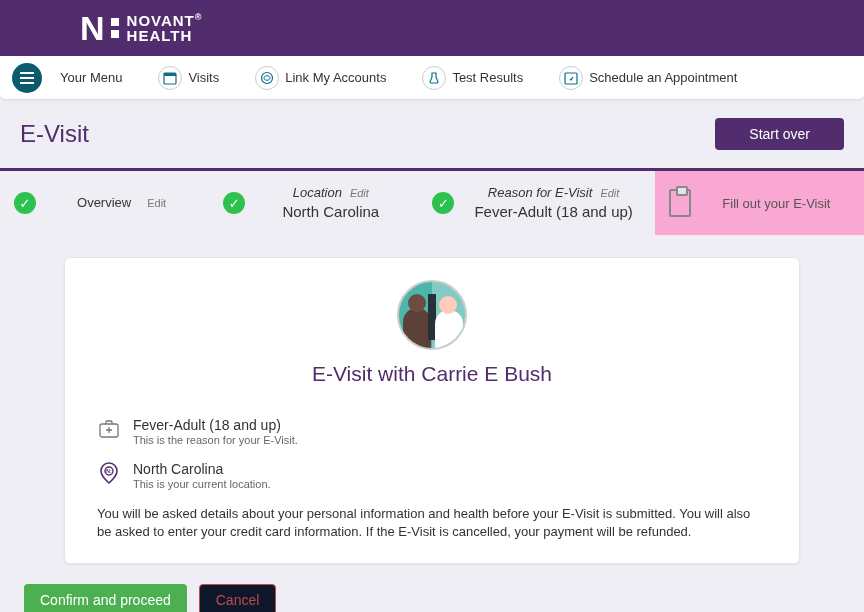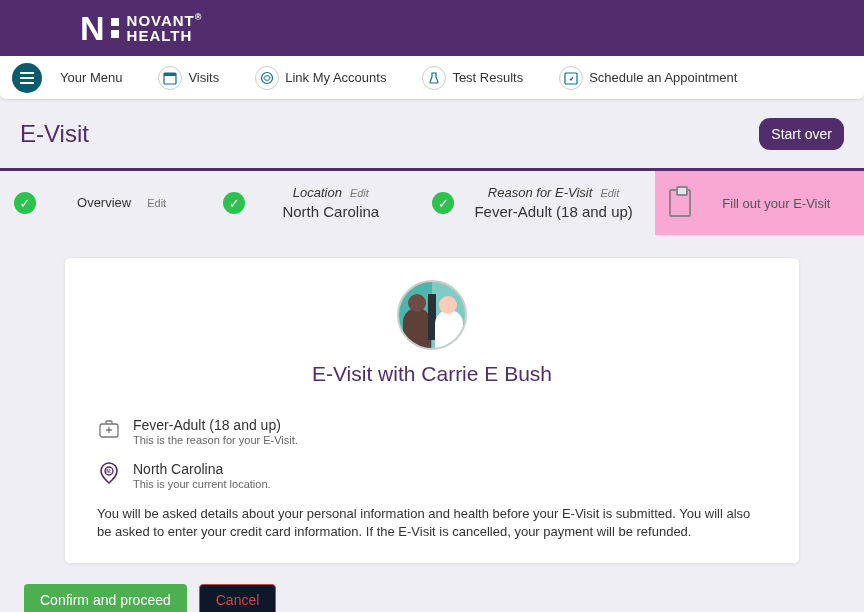--- a/index.html
+++ b/index.html
@@ -95,22 +95,22 @@
     }
     .page-title {
       font-size: 24px;
       color: #512d6d;
       font-weight: 400;
     }
     .start-over-btn {
       background: #512d6d;
       color: white;
       border: none;
-      padding: 8px 12px;
-      border-radius: 11px;
+      padding: 8px 34px;
+      border-radius: 4px;
       font-size: 14px;
       cursor: pointer;
     }
     .stepper {
       display: flex;
       height: 64px;
     }
     .step {
       flex: 1;
       display: flex;

